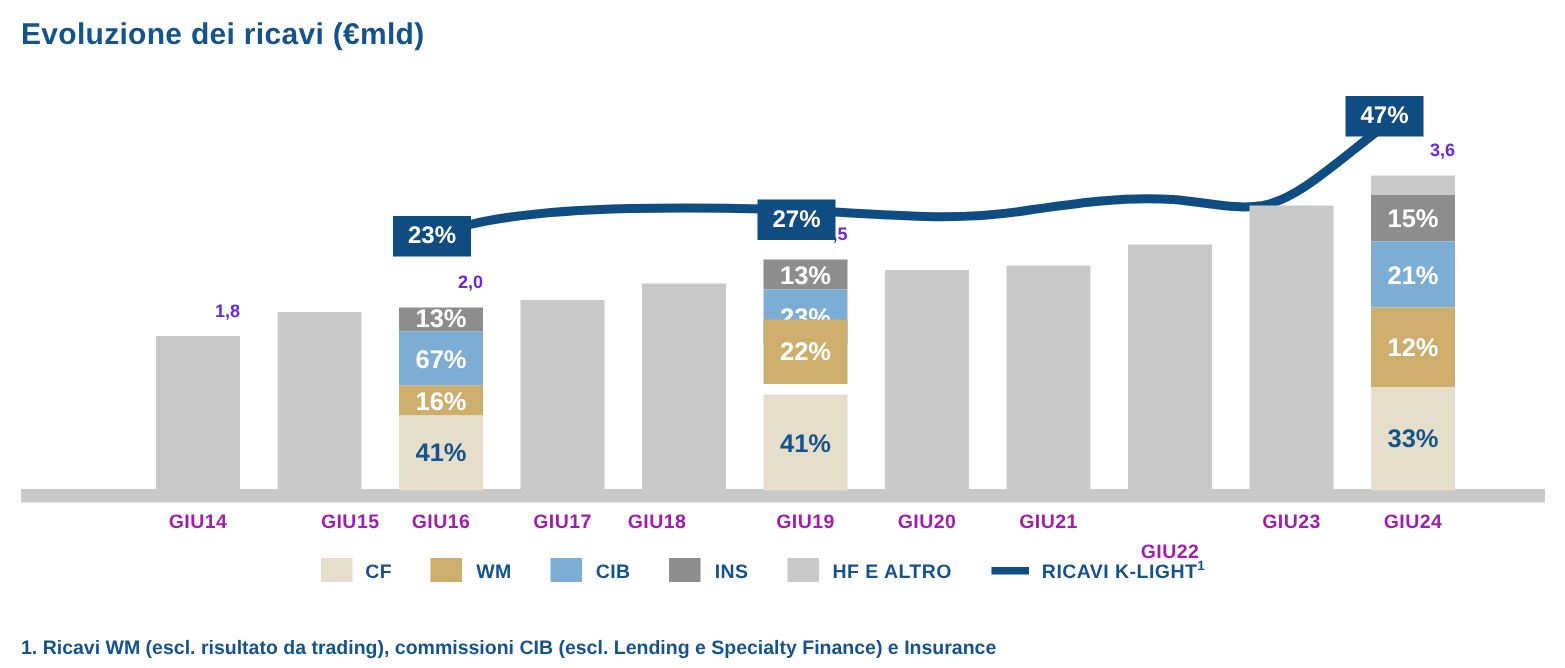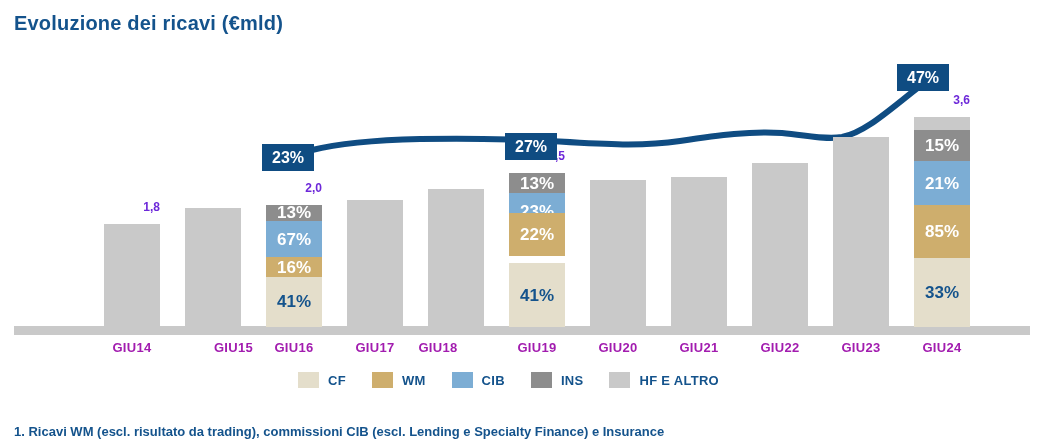--- a/index.html
+++ b/index.html
@@ -121,40 +121,40 @@
         <div class="bar-col" style="left: 752px; top: 163px; height: 164px;">
           <div class="seg hf" style="top: 0px; height: 164px;"></div>
         </div>
         <div class="bar-col" style="left: 833px; top: 137px; height: 190px;">
           <div class="seg hf" style="top: 0px; height: 190px;"></div>
         </div>
         <div class="bar-col" style="left: 914px; top: 117px; height: 272px;">
           <div class="seg hf" style="top: 0px; height: 12.6px;"></div>
           <div class="seg ins" style="top: 12.6px; height: 31.5px;">15%</div>
           <div class="seg cib" style="top: 44.1px; height: 44.1px;">21%</div>
-          <div class="seg wm" style="top: 88.2px; height: 52.5px;">85%</div>
+          <div class="seg wm" style="top: 88.2px; height: 52.5px;">12%</div>
           <div class="seg cf" style="top: 140.7px; height: 69.3px;">33%</div>
         </div>
         <div class="bar-value" style="left: 914px; top: 93px;">3,6</div>
       </div>
     <div id="badges-container">
         <div class="badge" style="left: 262px; top: 144px;">23%</div>
         <div class="badge" style="left: 505px; top: 133px;">27%</div>
         <div class="badge" style="left: 897px; top: 64px;">47%</div>
       </div>
     <div id="xlabels-container">
         <div class="xlabel" style="left: 92px;">GIU14</div>
         <div class="xlabel" style="left: 173px; text-align: right;">GIU15</div>
         <div class="xlabel" style="left: 254px;">GIU16</div>
         <div class="xlabel" style="left: 335px;">GIU17</div>
         <div class="xlabel" style="left: 398px; text-align: center;">GIU18</div>
         <div class="xlabel" style="left: 497px;">GIU19</div>
         <div class="xlabel" style="left: 578px;">GIU20</div>
         <div class="xlabel" style="left: 659px;">GIU21</div>
-        <div class="xlabel" style="left: 740px;">GIU22</div>
+        <div class="xlabel" style="left: 740px; margin-top: 20px;">GIU22</div>
         <div class="xlabel" style="left: 821px;">GIU23</div>
         <div class="xlabel" style="left: 902px;">GIU24</div>
       </div>
   </div>
 
   <div class="legend" id="legend">
       <div class="legend-item">
         <span class="legend-swatch" style="background: rgb(228, 222, 203);"></span>
         <span class="legend-label">CF</span>
       </div>
@@ -167,16 +167,20 @@
         <span class="legend-label">CIB</span>
       </div>
       <div class="legend-item">
         <span class="legend-swatch" style="background: rgb(141, 141, 141);"></span>
         <span class="legend-label">INS</span>
       </div>
       <div class="legend-item">
         <span class="legend-swatch" style="background: rgb(201, 201, 201);"></span>
         <span class="legend-label">HF E ALTRO</span>
       </div>
+      <div class="legend-item">
+        <span class="legend-line"></span>
+        <span class="legend-label">RICAVI K-LIGHT<sup>1</sup></span>
+      </div>
     </div>
 
   <div class="footnote">1. Ricavi WM (escl. risultato da trading), commissioni CIB (escl. Lending e Specialty Finance) e Insurance</div>
 </div>
 
 </body></html>

